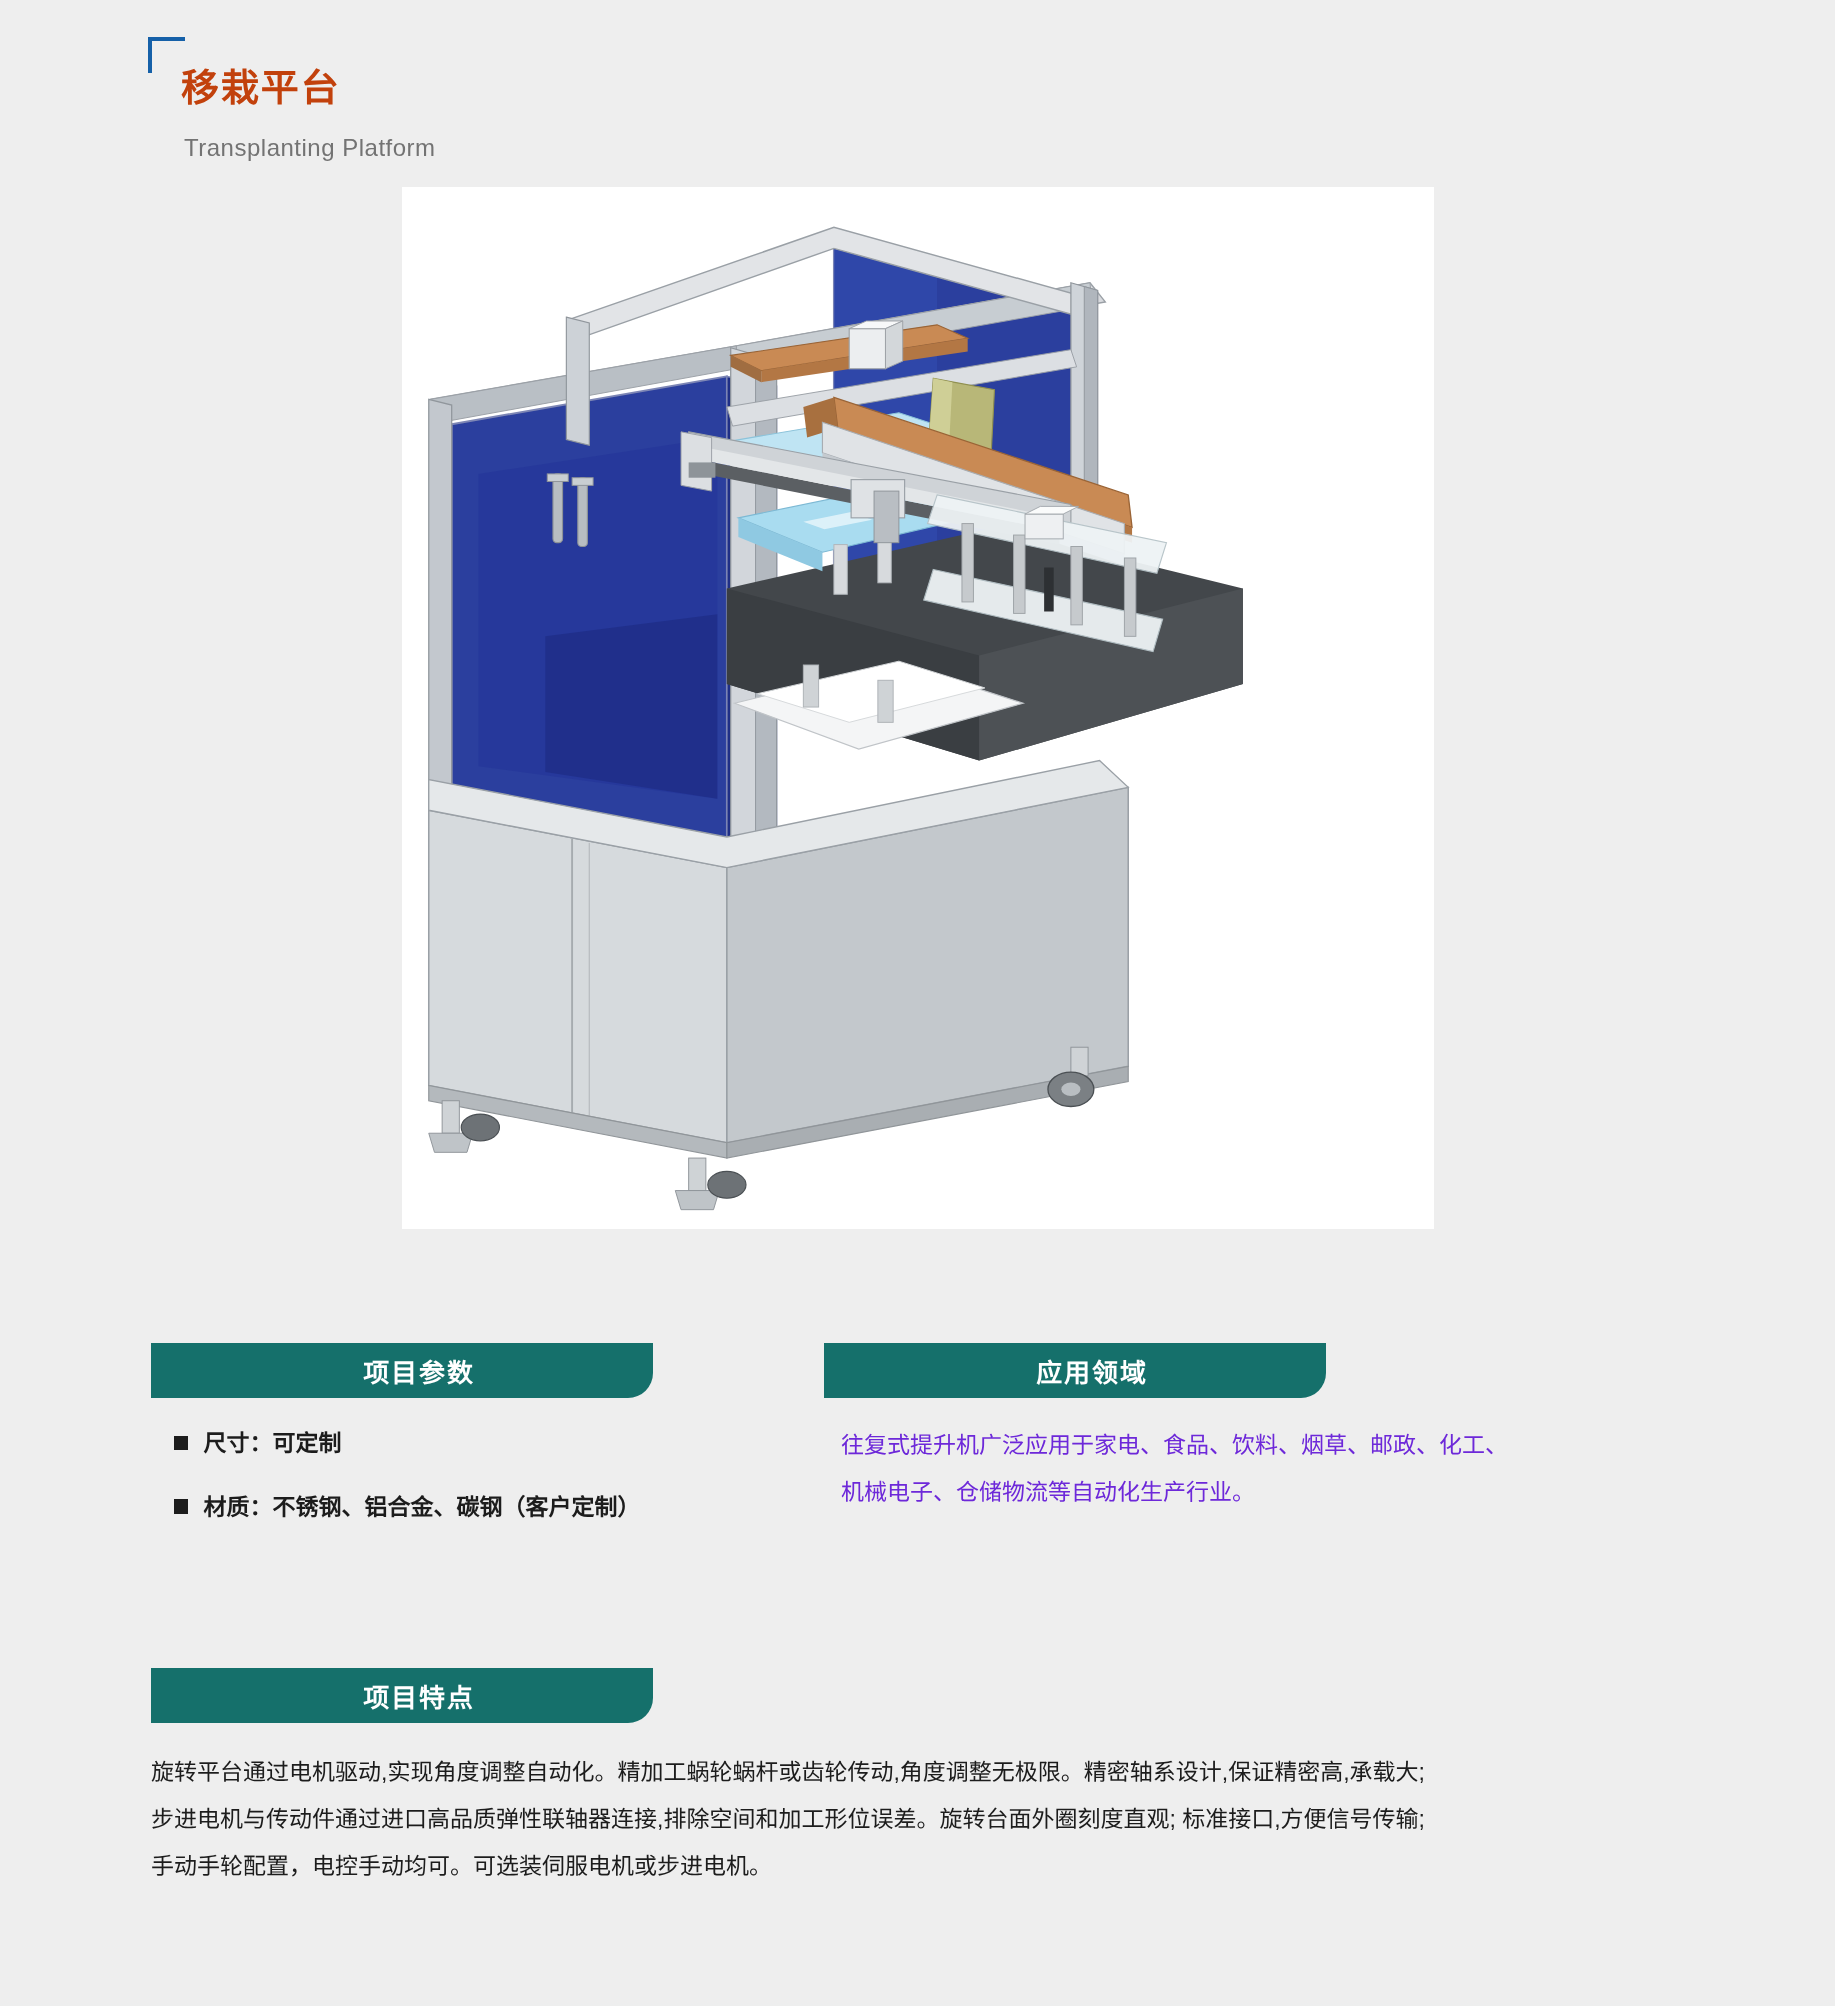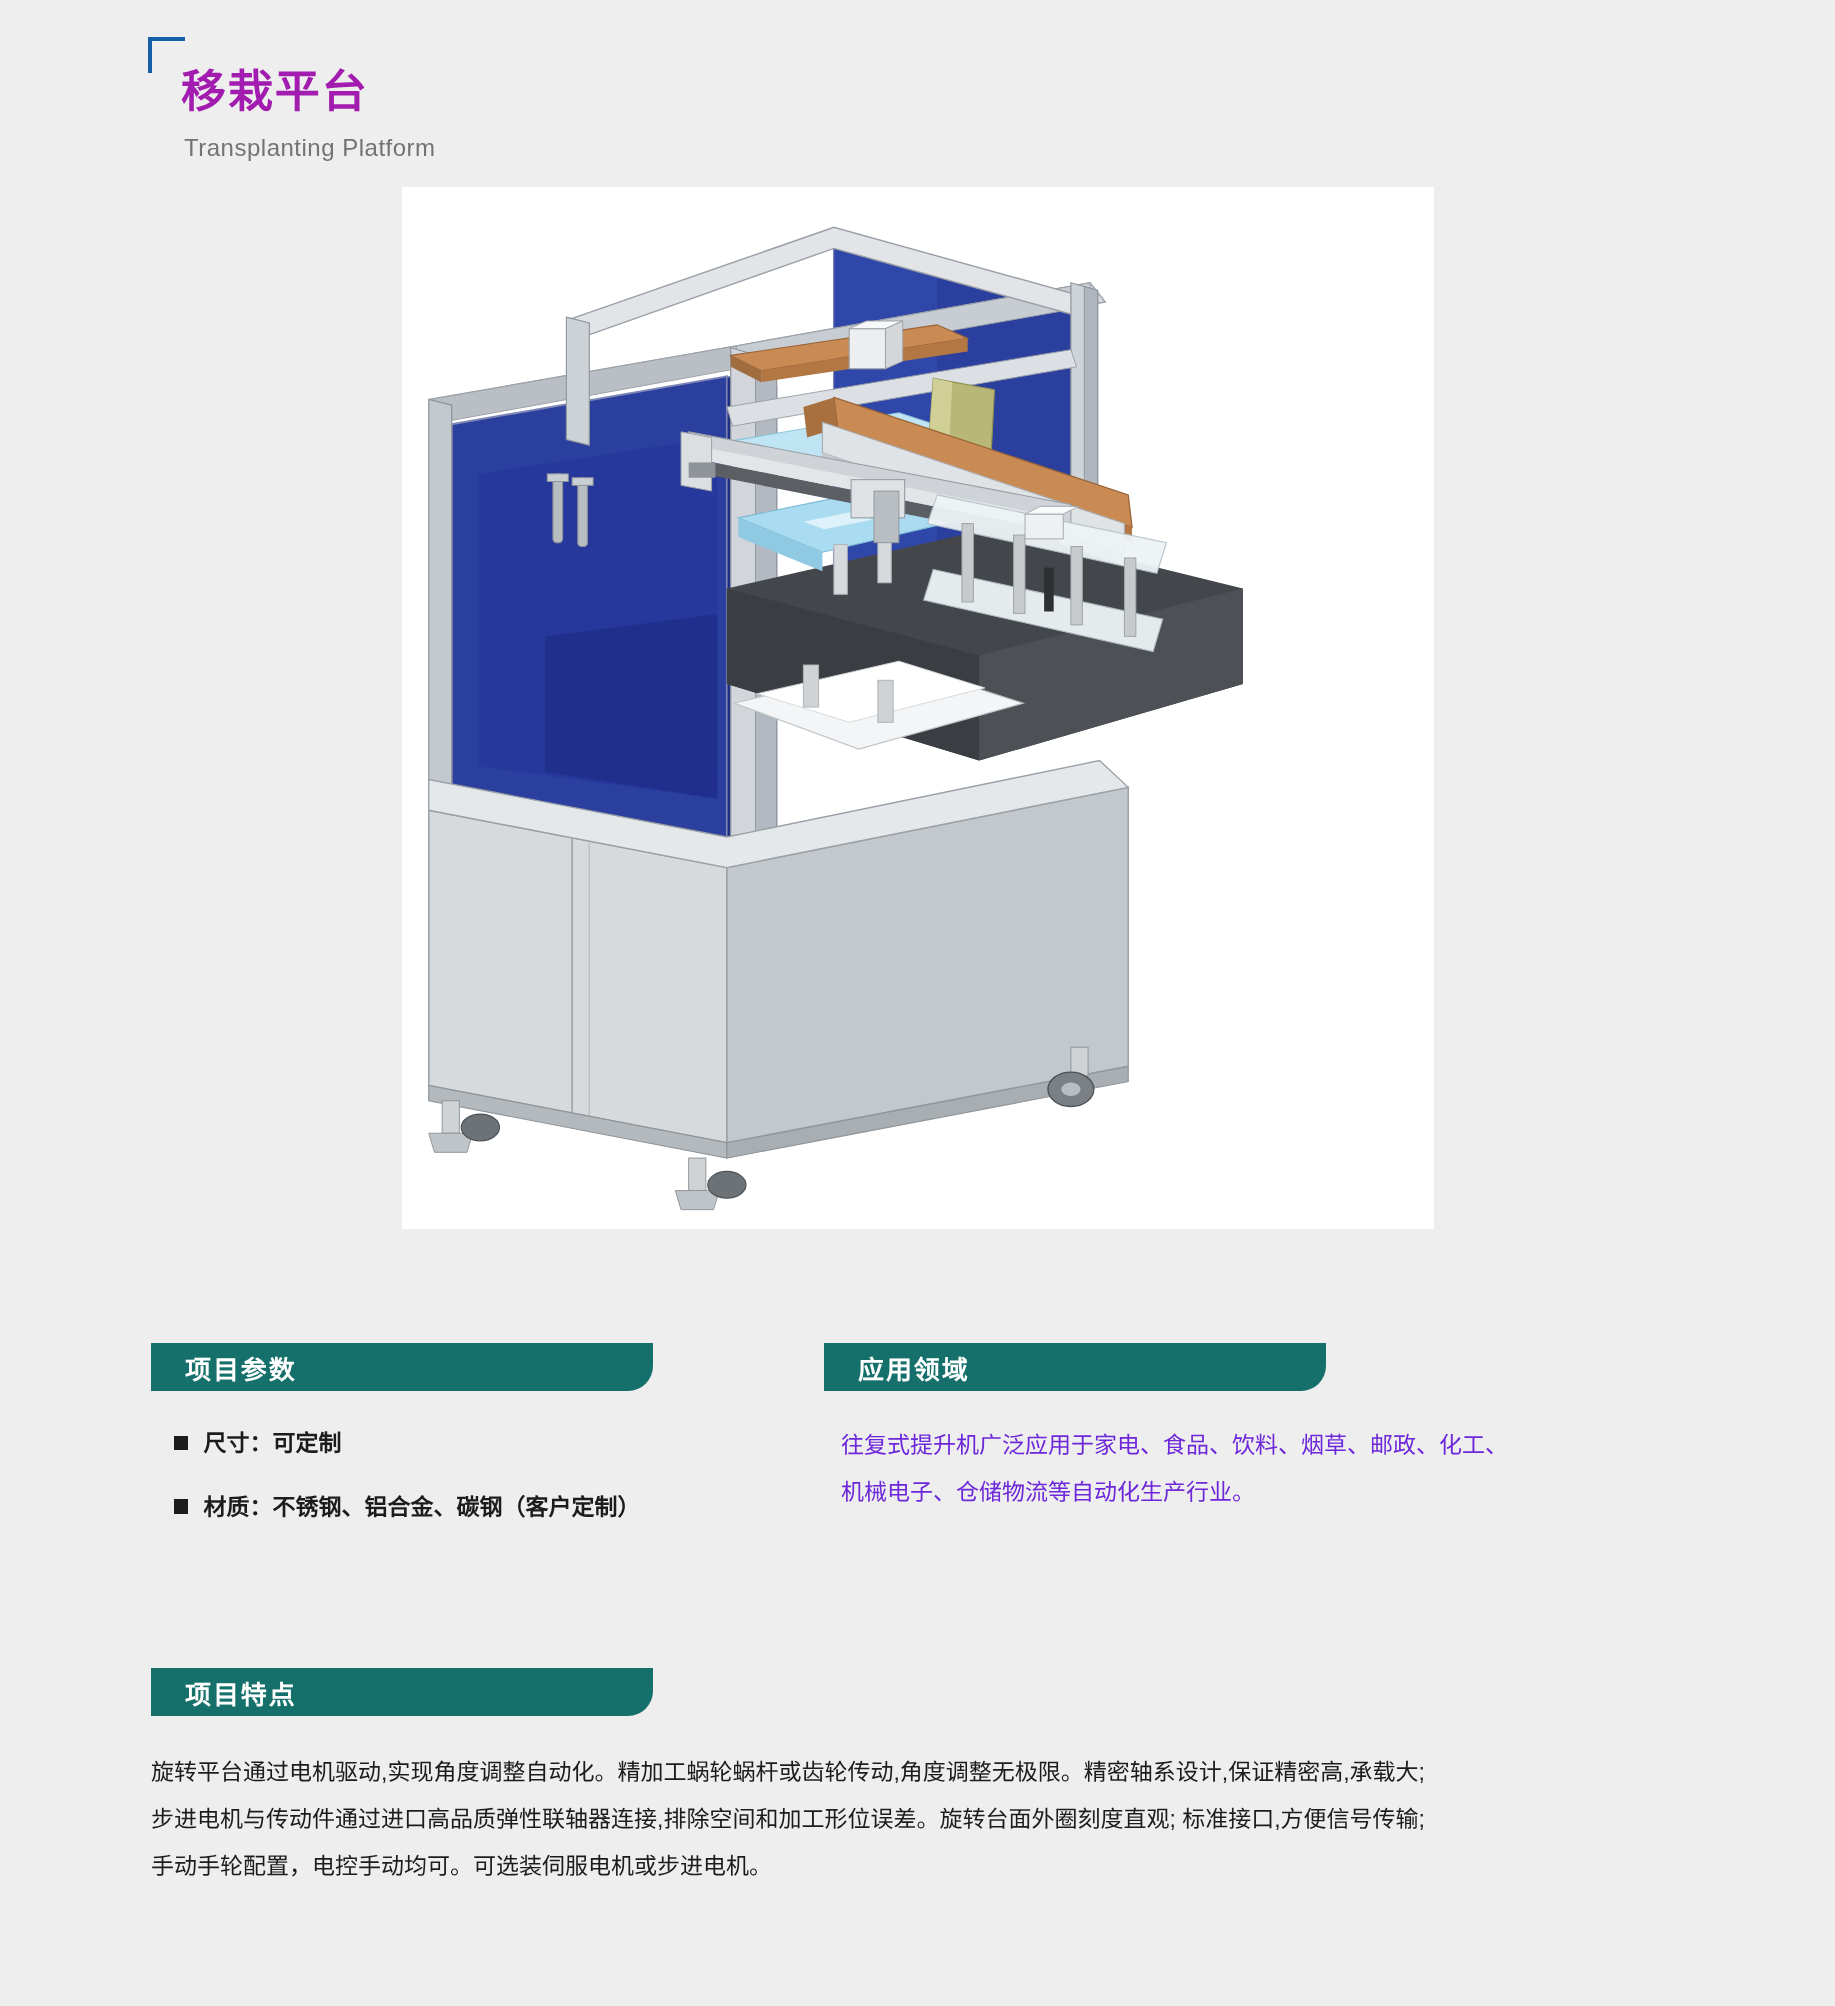--- a/index.html
+++ b/index.html
@@ -28,23 +28,23 @@
     top: 7.6px;
     width: 32.5px;
     height: 32.5px;
     border-left: 4.8px solid #1560a8;
     border-top: 4.8px solid #1560a8;
   }
   .title-cn {
     position: absolute;
     left: 33px;
     top: 40px;
-    font-size: 45px;
+    font-size: 38px;
     font-weight: bold;
-    color: #a21caf;
+    color: #c2410c;
     letter-spacing: 1.9px;
     line-height: 1;
     white-space: nowrap;
   }
   .title-en {
     position: absolute;
     left: 36px;
     top: 105px;
     font-size: 24px;
     color: #737373;
@@ -59,25 +59,26 @@
     top: 187px;
     width: 1032px;
     height: 1042px;
     background: #ffffff;
   }
   .figure svg { display: block; }
 
   
   .pill {
     position: absolute;
-    height: 48px;
+    height: 55px;
     background: #15706b;
     border-radius: 0 0 25px 0;
     display: flex;
     align-items: center;
+    justify-content: center;
   }
   .pill .pill-text {
     color: #ffffff;
     font-size: 26px;
     font-weight: bold;
     letter-spacing: 1.9px;
     margin-left: 34px;
     white-space: nowrap;
   }
 

